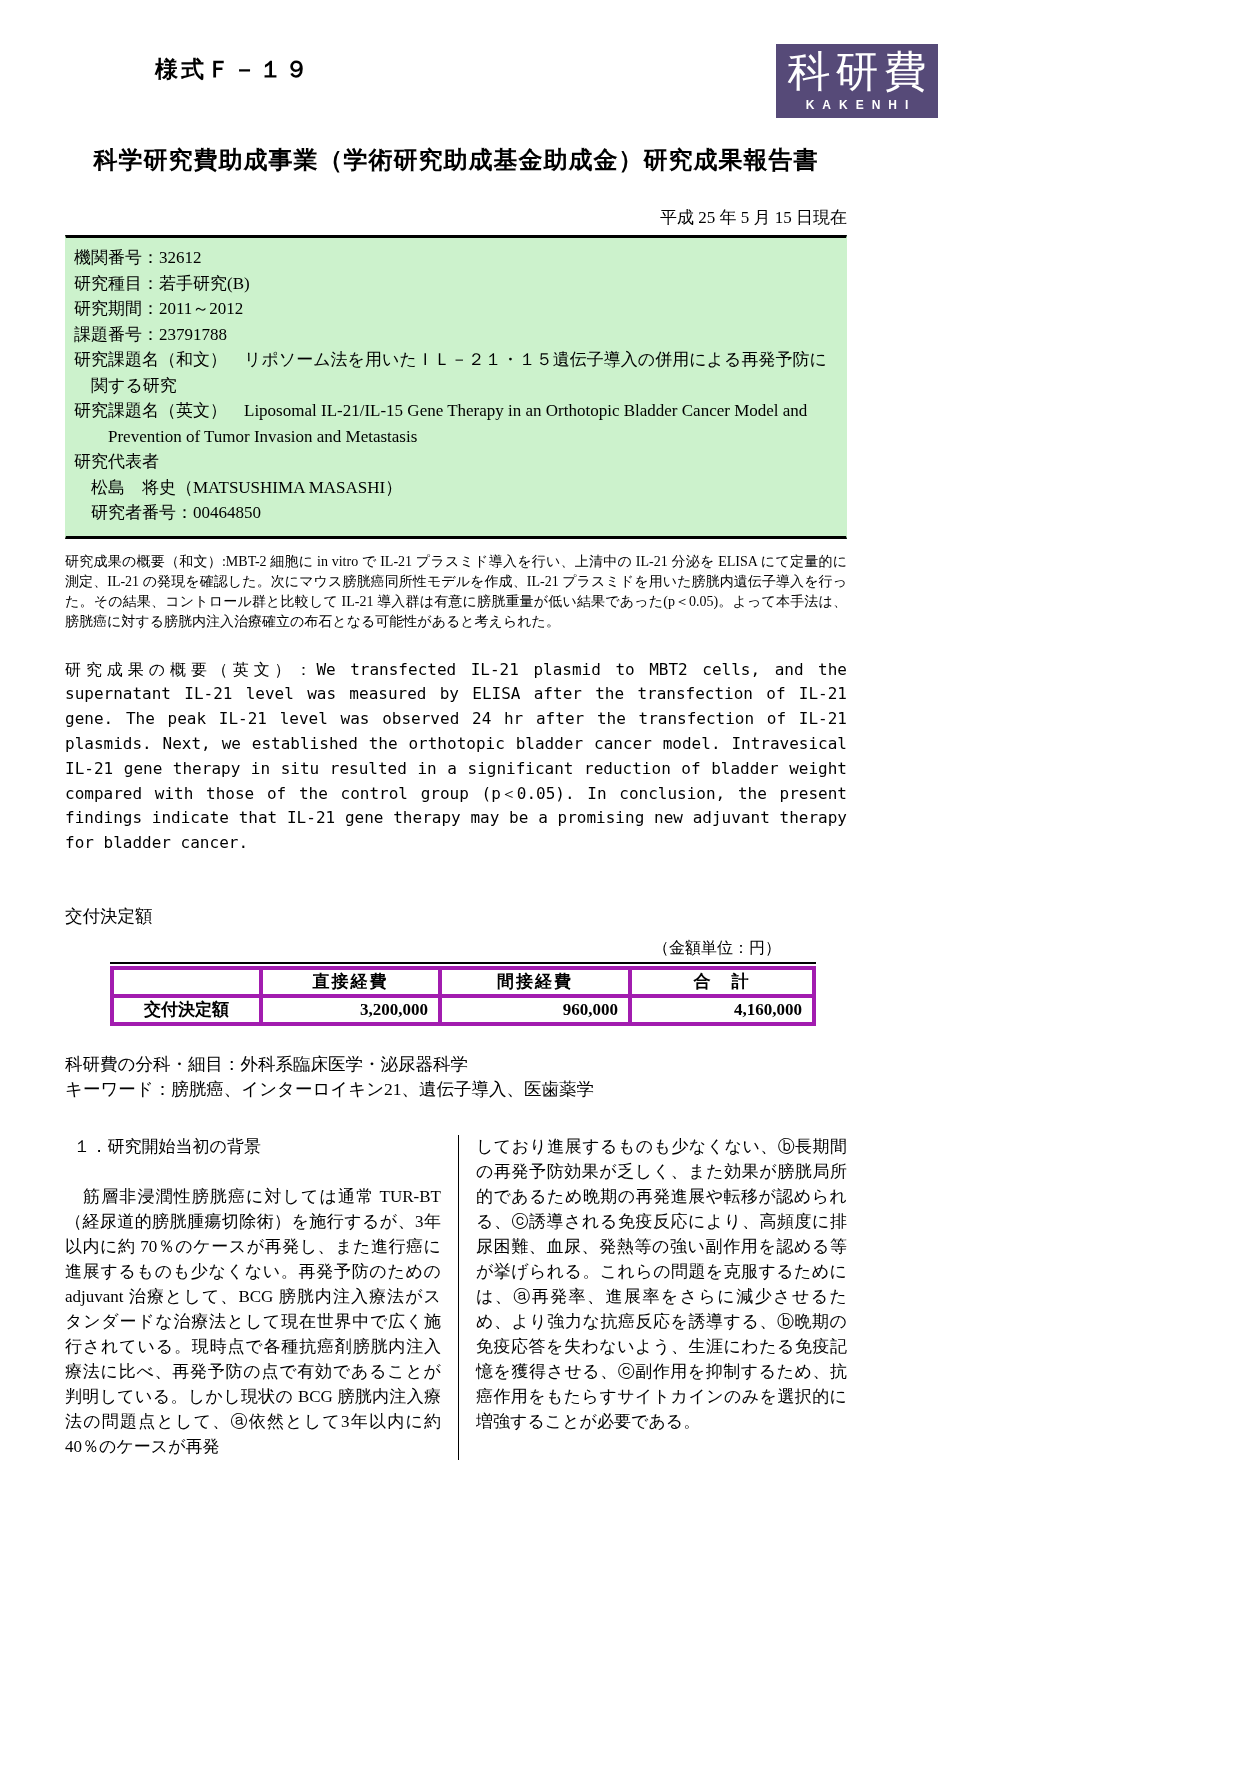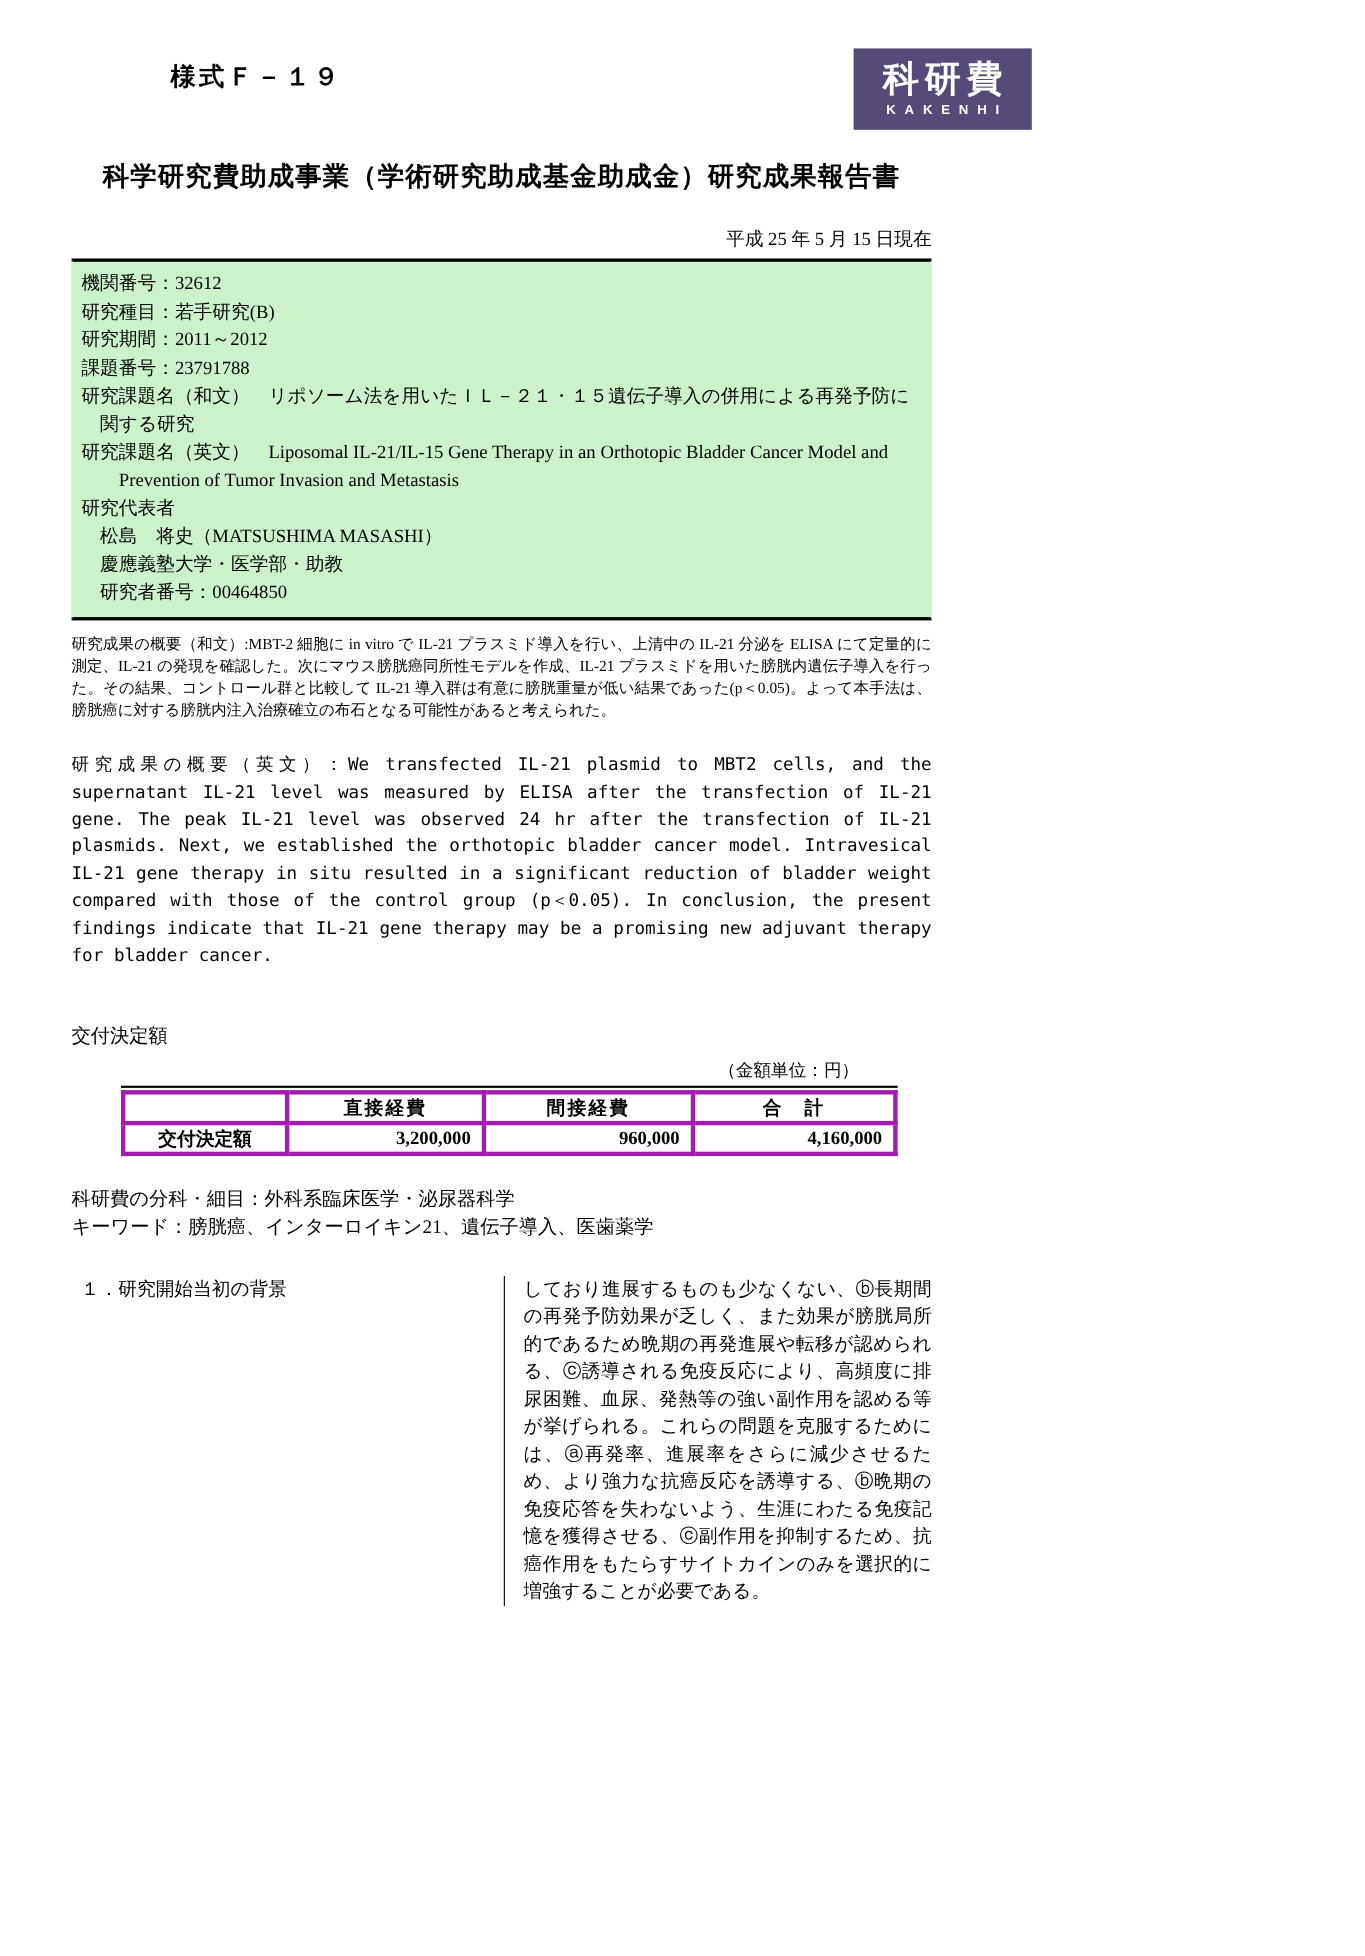--- a/index.html
+++ b/index.html
@@ -9,21 +9,21 @@
     position:relative; overflow:hidden;
     font-family:"Liberation Serif","DejaVu Serif",serif;
   }
   .top-row { display:flex; justify-content:space-between; align-items:flex-start; padding:44px 200px 0 155px; }
   .form-number { font-size:23px; font-weight:bold; letter-spacing:3px; padding-top:10px; }
   .logo {
     width:162px; height:74px; background:#564a78; color:#fff;
     display:flex; flex-direction:column; align-items:center; justify-content:center;
     font-family:"Liberation Sans","DejaVu Sans",sans-serif;
   }
-  .logo-main { font-size:33px; font-weight:bold; letter-spacing:5px; line-height:1; padding-left:5px; }
+  .logo-main { font-size:43px; font-weight:normal; letter-spacing:5px; line-height:1; padding-left:5px; }
   .logo-sub { font-size:12px; font-weight:bold; letter-spacing:8px; margin-top:5px; padding-left:8px; }
   .content { width:782px; margin-left:65px; }
   .doc-title { font-size:24px; font-weight:bold; text-align:center; margin-top:26px; letter-spacing:1px; white-space:nowrap; }
   .date-note { text-align:right; font-size:17px; margin-top:30px; }
   .info-box {
     margin-top:6px; background:#ccf2cc;
     border-top:3px solid #000; border-bottom:3px solid #000;
     border-left:1px solid #ccf2cc; border-right:1px solid #ccf2cc;
     padding:7px 6px 10px 8px; font-size:17px; line-height:1.5;
   }
@@ -72,21 +72,20 @@
 
     <div class="info-box">
       <div>機関番号：32612</div>
       <div>研究種目：若手研究(B)</div>
       <div>研究期間：2011～2012</div>
       <div>課題番号：23791788</div>
       <div class="hang-1">研究課題名（和文）　リポソーム法を用いたＩＬ－２１・１５遺伝子導入の併用による再発予防に関する研究</div>
       <div class="hang-2">研究課題名（英文）　Liposomal IL-21/IL-15 Gene Therapy in an Orthotopic Bladder Cancer Model and Prevention of Tumor Invasion and Metastasis</div>
       <div>研究代表者</div>
       <div class="ind-1">松島　将史（MATSUSHIMA MASASHI）</div>
-      <div class="ind-1">慶應義塾大学・医学部・助教</div>
       <div class="ind-1">研究者番号：00464850</div>
     </div>
 
     <p class="summary jp">研究成果の概要（和文）:MBT-2 細胞に in vitro で IL-21 プラスミド導入を行い、上清中の IL-21 分泌を ELISA にて定量的に測定、IL-21 の発現を確認した。次にマウス膀胱癌同所性モデルを作成、IL-21 プラスミドを用いた膀胱内遺伝子導入を行った。その結果、コントロール群と比較して IL-21 導入群は有意に膀胱重量が低い結果であった(p＜0.05)。よって本手法は、膀胱癌に対する膀胱内注入治療確立の布石となる可能性があると考えられた。</p>
 
     <p class="summary en">研究成果の概要（英文）：We transfected IL-21 plasmid to MBT2 cells, and the supernatant IL-21 level was measured by ELISA after the transfection of IL-21 gene. The peak IL-21 level was observed 24 hr after the transfection of IL-21 plasmids. Next, we established the orthotopic bladder cancer model. Intravesical IL-21 gene therapy in situ resulted in a significant reduction of bladder weight compared with those of the control group (p＜0.05). In conclusion, the present findings indicate that IL-21 gene therapy may be a promising new adjuvant therapy for bladder cancer.</p>
 
     <div class="grant-title">交付決定額</div>
 
     <div class="unit-note">（金額単位：円）</div>
@@ -120,20 +119,21 @@
     </div>
 
     <div class="fields">
       <div>科研費の分科・細目：外科系臨床医学・泌尿器科学</div>
       <div>キーワード：膀胱癌、インターロイキン21、遺伝子導入、医歯薬学</div>
     </div>
 
     <div class="two-col">
       <div class="col left">
         <div class="col-heading">１．研究開始当初の背景</div>
+        <p>　筋層非浸潤性膀胱癌に対しては通常 TUR-BT（経尿道的膀胱腫瘍切除術）を施行するが、3年以内に約 70％のケースが再発し、また進行癌に進展するものも少なくない。再発予防のための adjuvant 治療として、BCG 膀胱内注入療法がスタンダードな治療法として現在世界中で広く施行されている。現時点で各種抗癌剤膀胱内注入療法に比べ、再発予防の点で有効であることが判明している。しかし現状の BCG 膀胱内注入療法の問題点として、ⓐ依然として3年以内に約40％のケースが再発</p>
       </div>
       <div class="divider"></div>
       <div class="col right">
         <p>しており進展するものも少なくない、ⓑ長期間の再発予防効果が乏しく、また効果が膀胱局所的であるため晩期の再発進展や転移が認められる、ⓒ誘導される免疫反応により、高頻度に排尿困難、血尿、発熱等の強い副作用を認める等が挙げられる。これらの問題を克服するためには、ⓐ再発率、進展率をさらに減少させるため、より強力な抗癌反応を誘導する、ⓑ晩期の免疫応答を失わないよう、生涯にわたる免疫記憶を獲得させる、ⓒ副作用を抑制するため、抗癌作用をもたらすサイトカインのみを選択的に増強することが必要である。</p>
       </div>
     </div>
 
   </div>
 </div>
 

